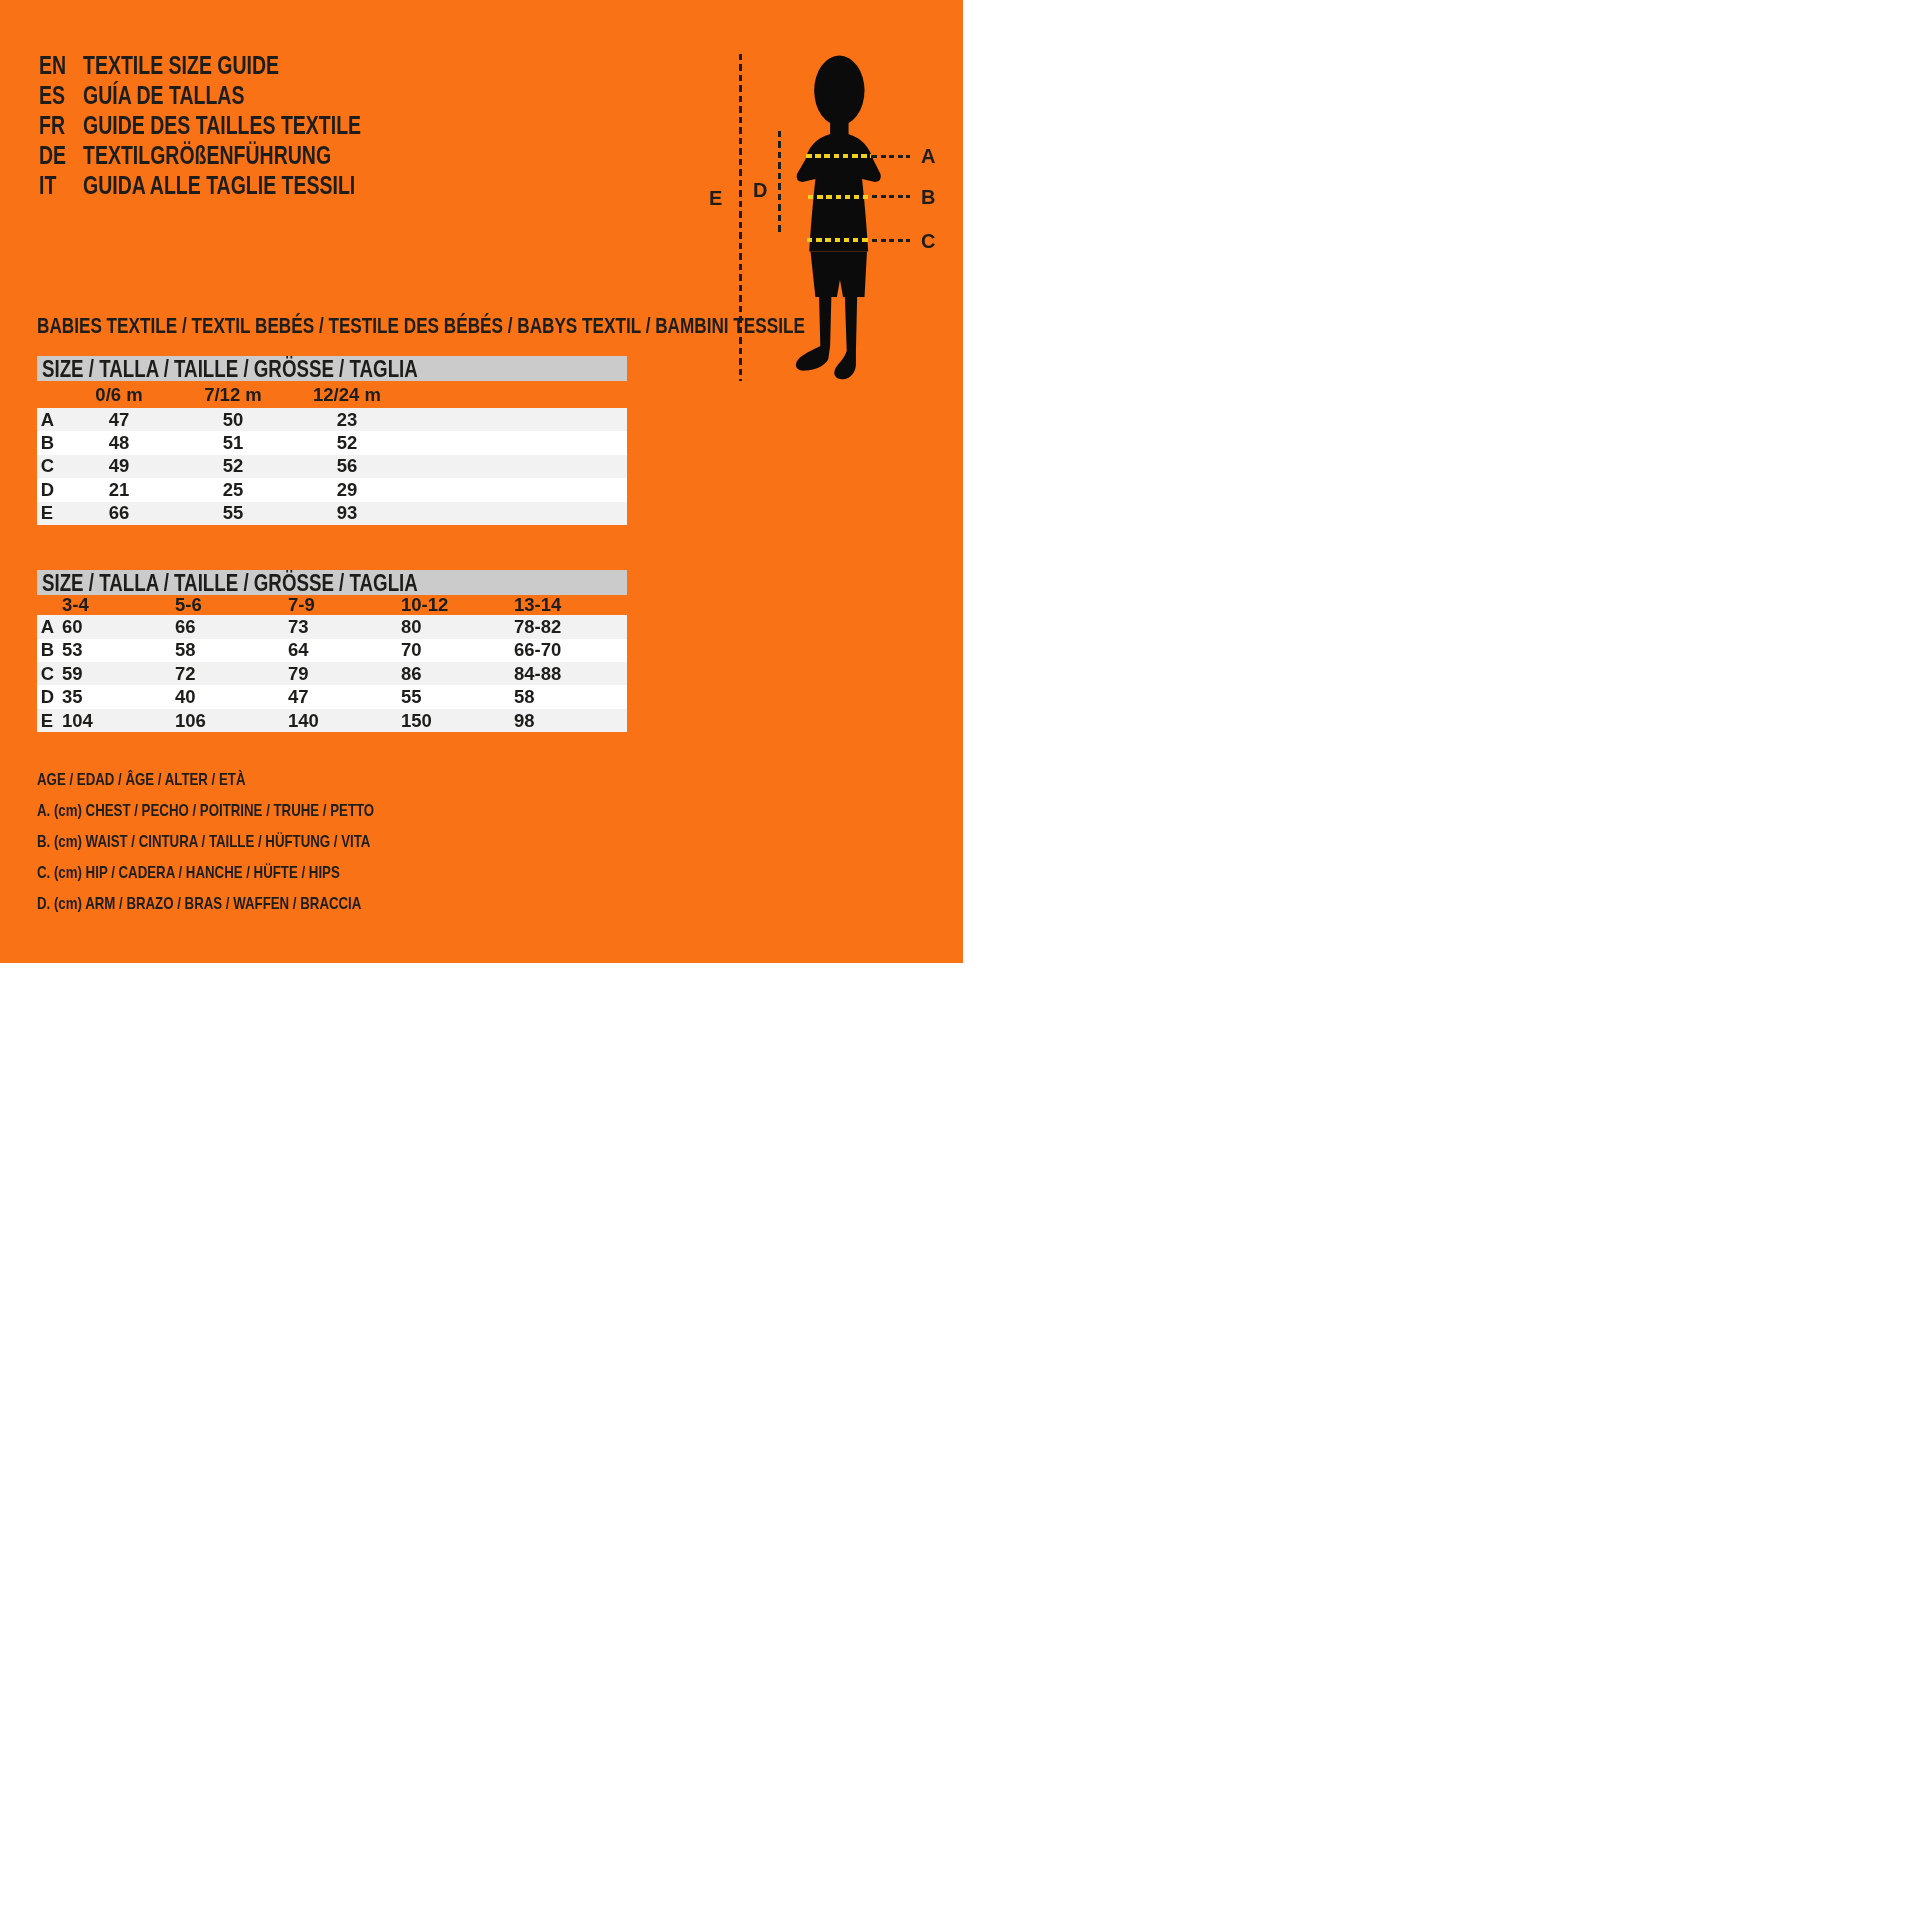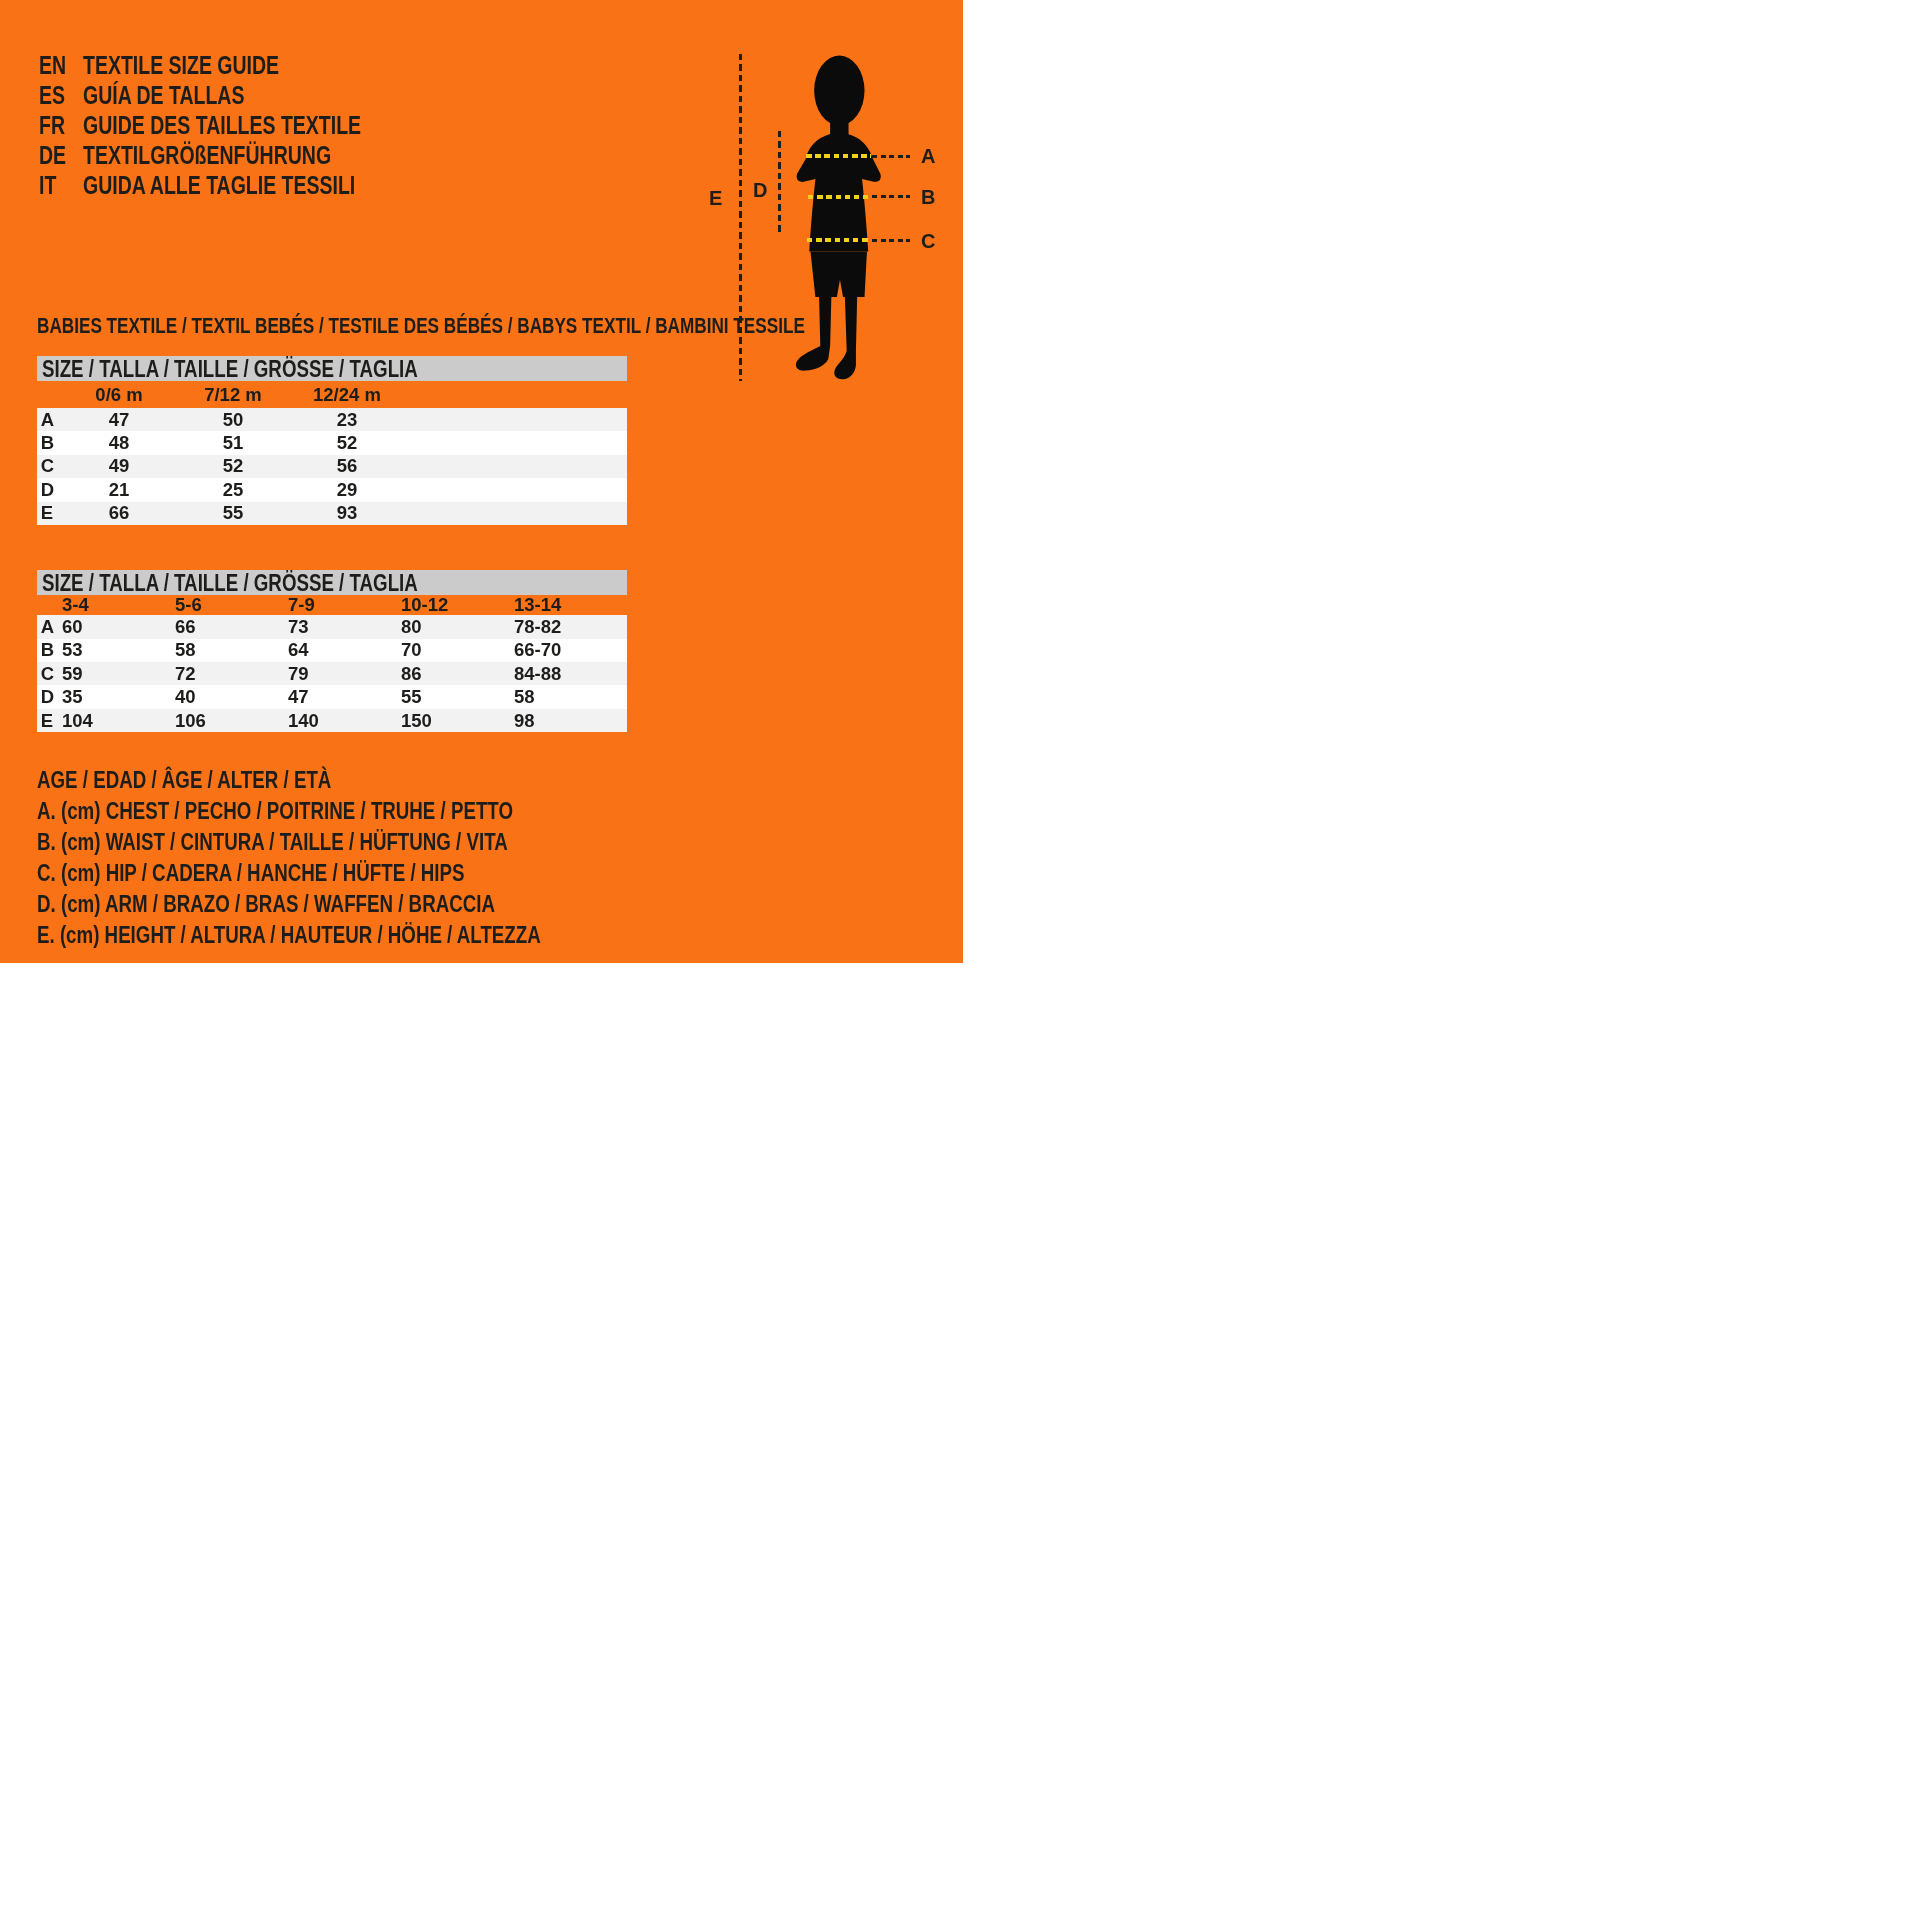--- a/index.html
+++ b/index.html
@@ -30,21 +30,21 @@
   .data-row{display:flex;align-items:center;font-size:18.5px;font-weight:bold;height:23.4px;}
   .data-row:nth-child(odd){background:#f2f2f2;}
   .data-row:nth-child(even){background:#ffffff;}
   .lab{width:25px;flex:0 0 25px;padding-left:3.7px;box-sizing:border-box;}
   .spacer{width:25px;flex:0 0 25px;}
   #babies-table .cell{width:114px;flex:0 0 114px;text-align:center;}
   #children-table .cell{width:113px;flex:0 0 113px;}
 
   
   .legend{position:absolute;left:37px;top:764px;}
-  .legend-line{height:31px;display:flex;align-items:center;font-size:24px;font-weight:bold;}
+  .legend-line{height:31px;display:flex;align-items:center;font-size:17px;font-weight:bold;}
 
   
   .vdash{position:absolute;width:2.5px;background:repeating-linear-gradient(to bottom,#1d1d1b 0 6.2px,transparent 6.2px 10.5px);}
   #e-line{left:739px;top:54px;height:327px;}
   #d-line{left:778px;top:131px;height:104px;}
   .measure-letter{position:absolute;font-size:20px;font-weight:bold;}
   #e-label{left:709px;top:187px;}
   #d-label{left:753px;top:179px;}
   #a-label{left:921px;top:145px;}
   #b-label{left:921px;top:186px;}
@@ -223,19 +223,16 @@
       </div>
     <div class="legend-line">
         <span class="cond">B. (cm) WAIST / CINTURA / TAILLE / HÜFTUNG / VITA</span>
       </div>
     <div class="legend-line">
         <span class="cond">C. (cm) HIP / CADERA / HANCHE / HÜFTE / HIPS</span>
       </div>
     <div class="legend-line">
         <span class="cond">D. (cm) ARM / BRAZO / BRAS / WAFFEN / BRACCIA</span>
       </div>
-    <div class="legend-line">
-        <span class="cond">E. (cm) HEIGHT / ALTURA / HAUTEUR / HÖHE / ALTEZZA</span>
-      </div>
   </div>
 
 </div>
 
 
 </body></html>

